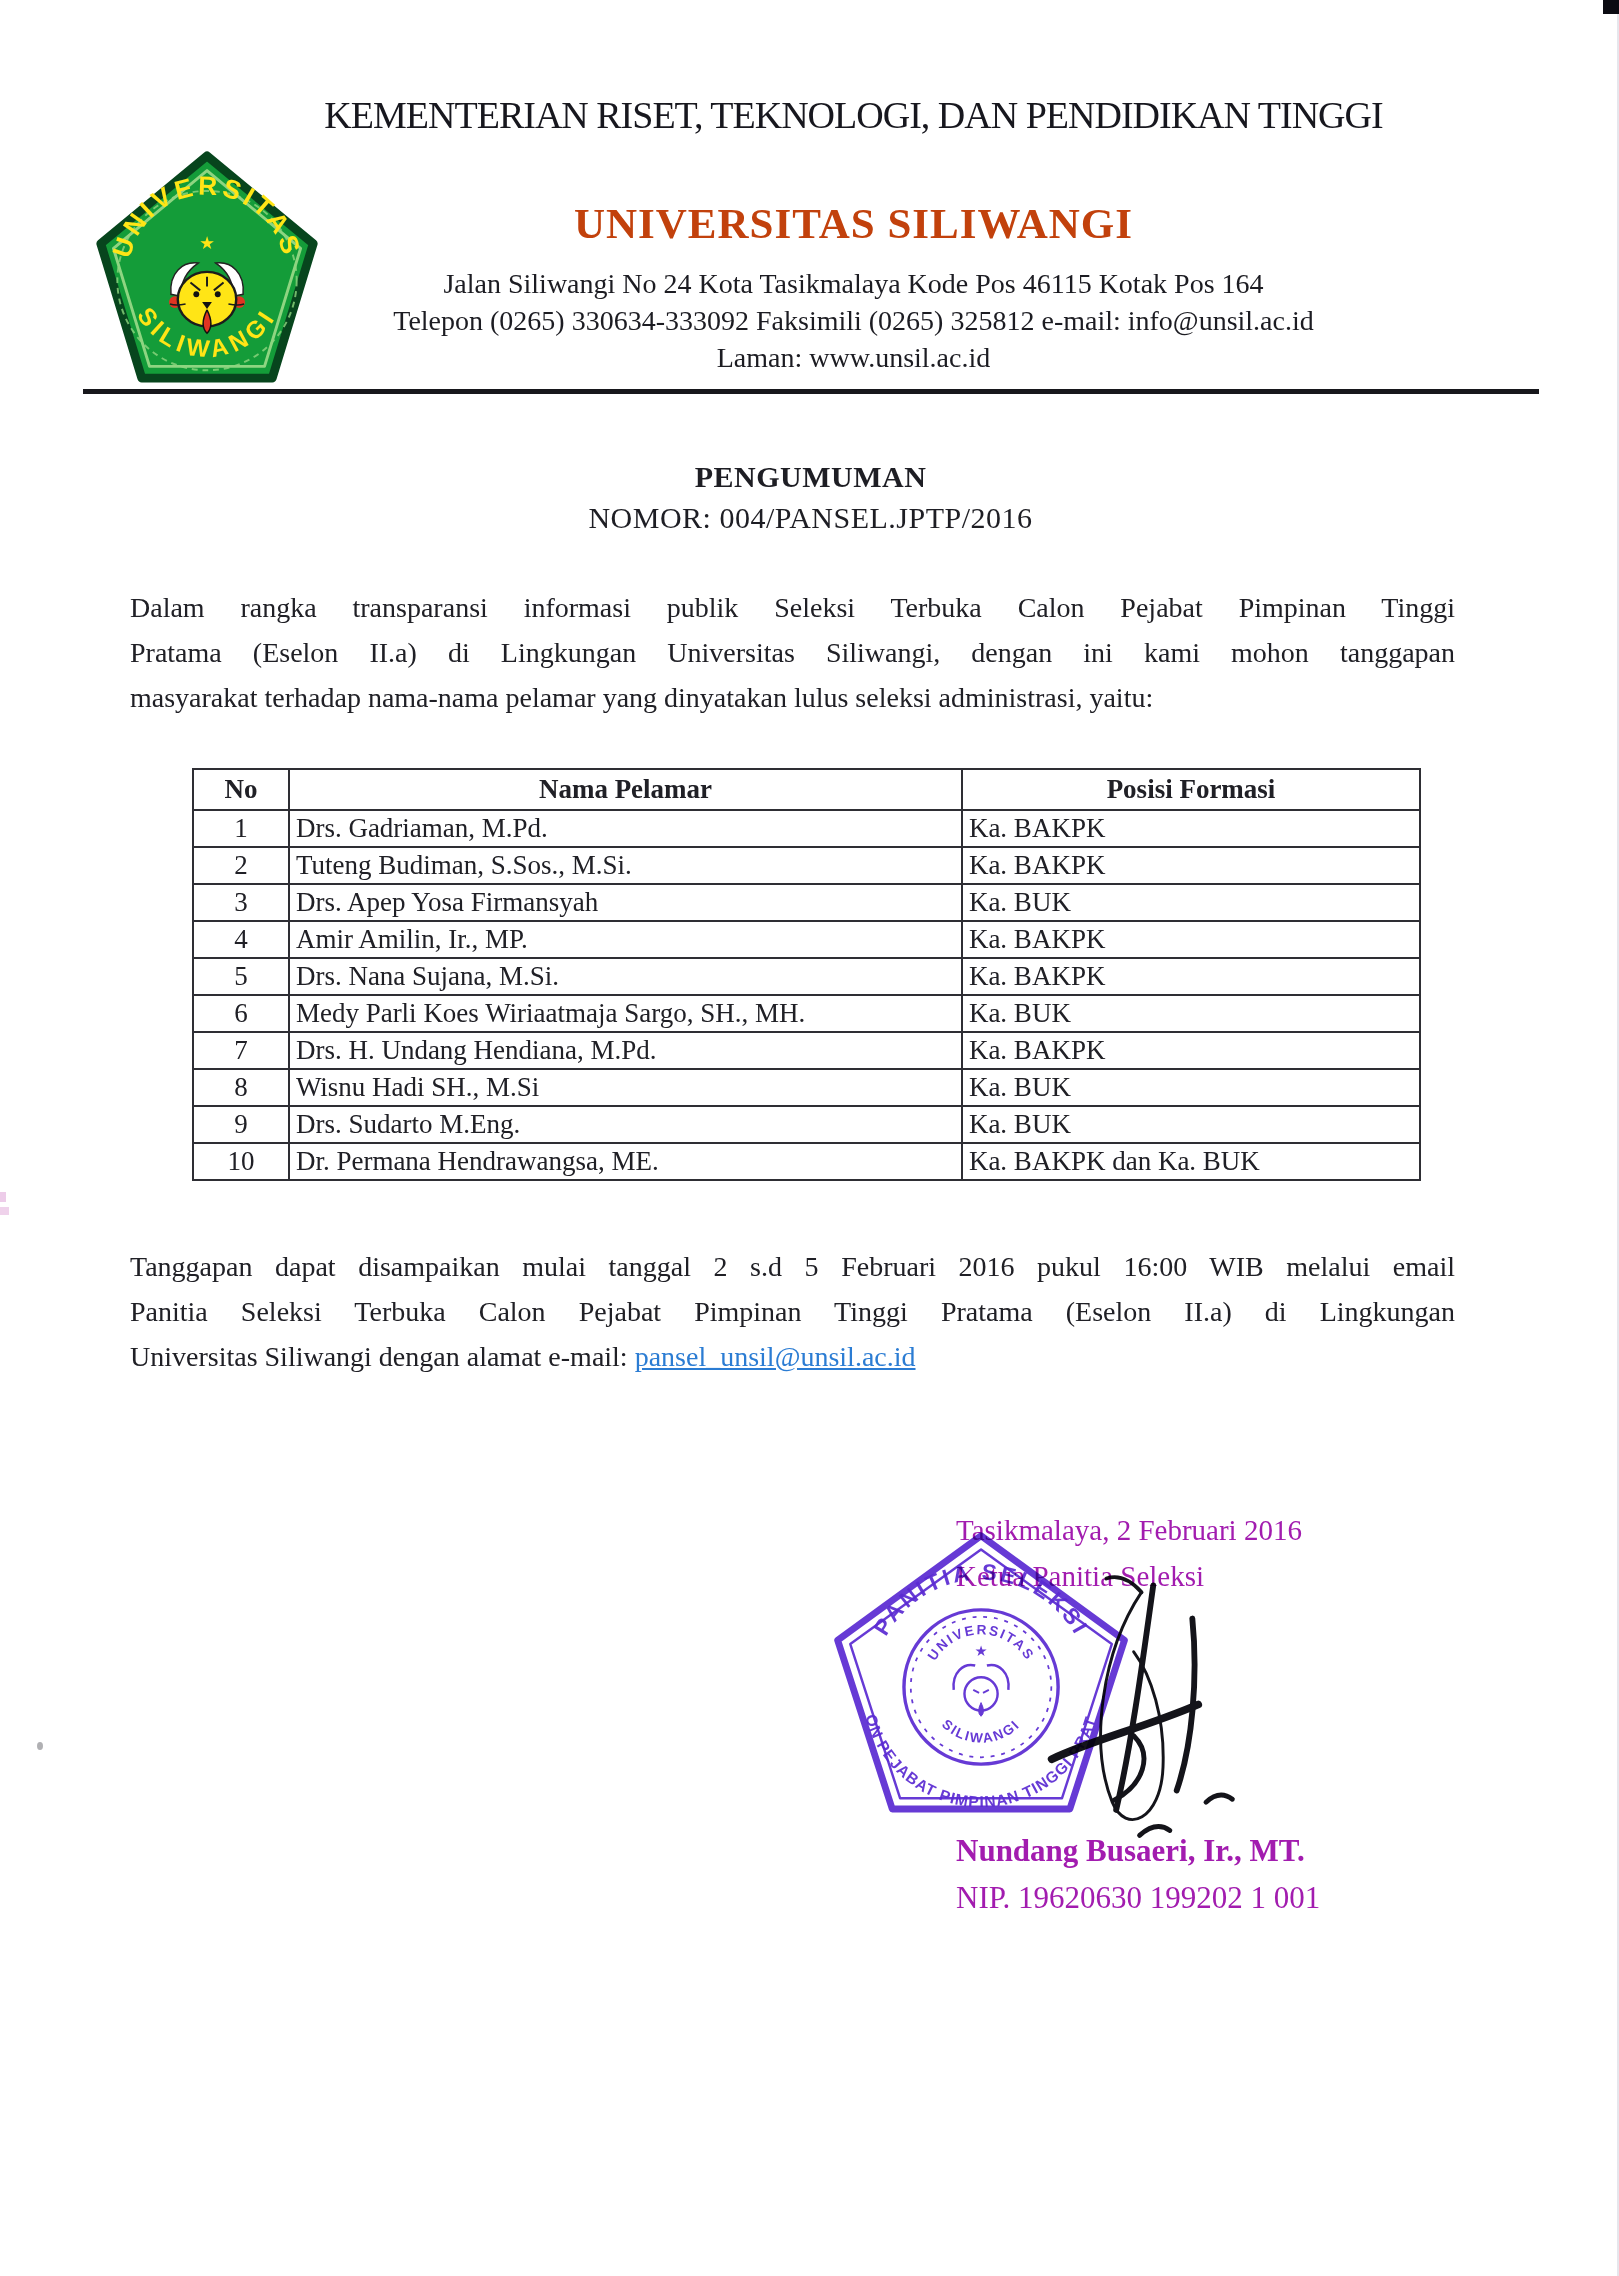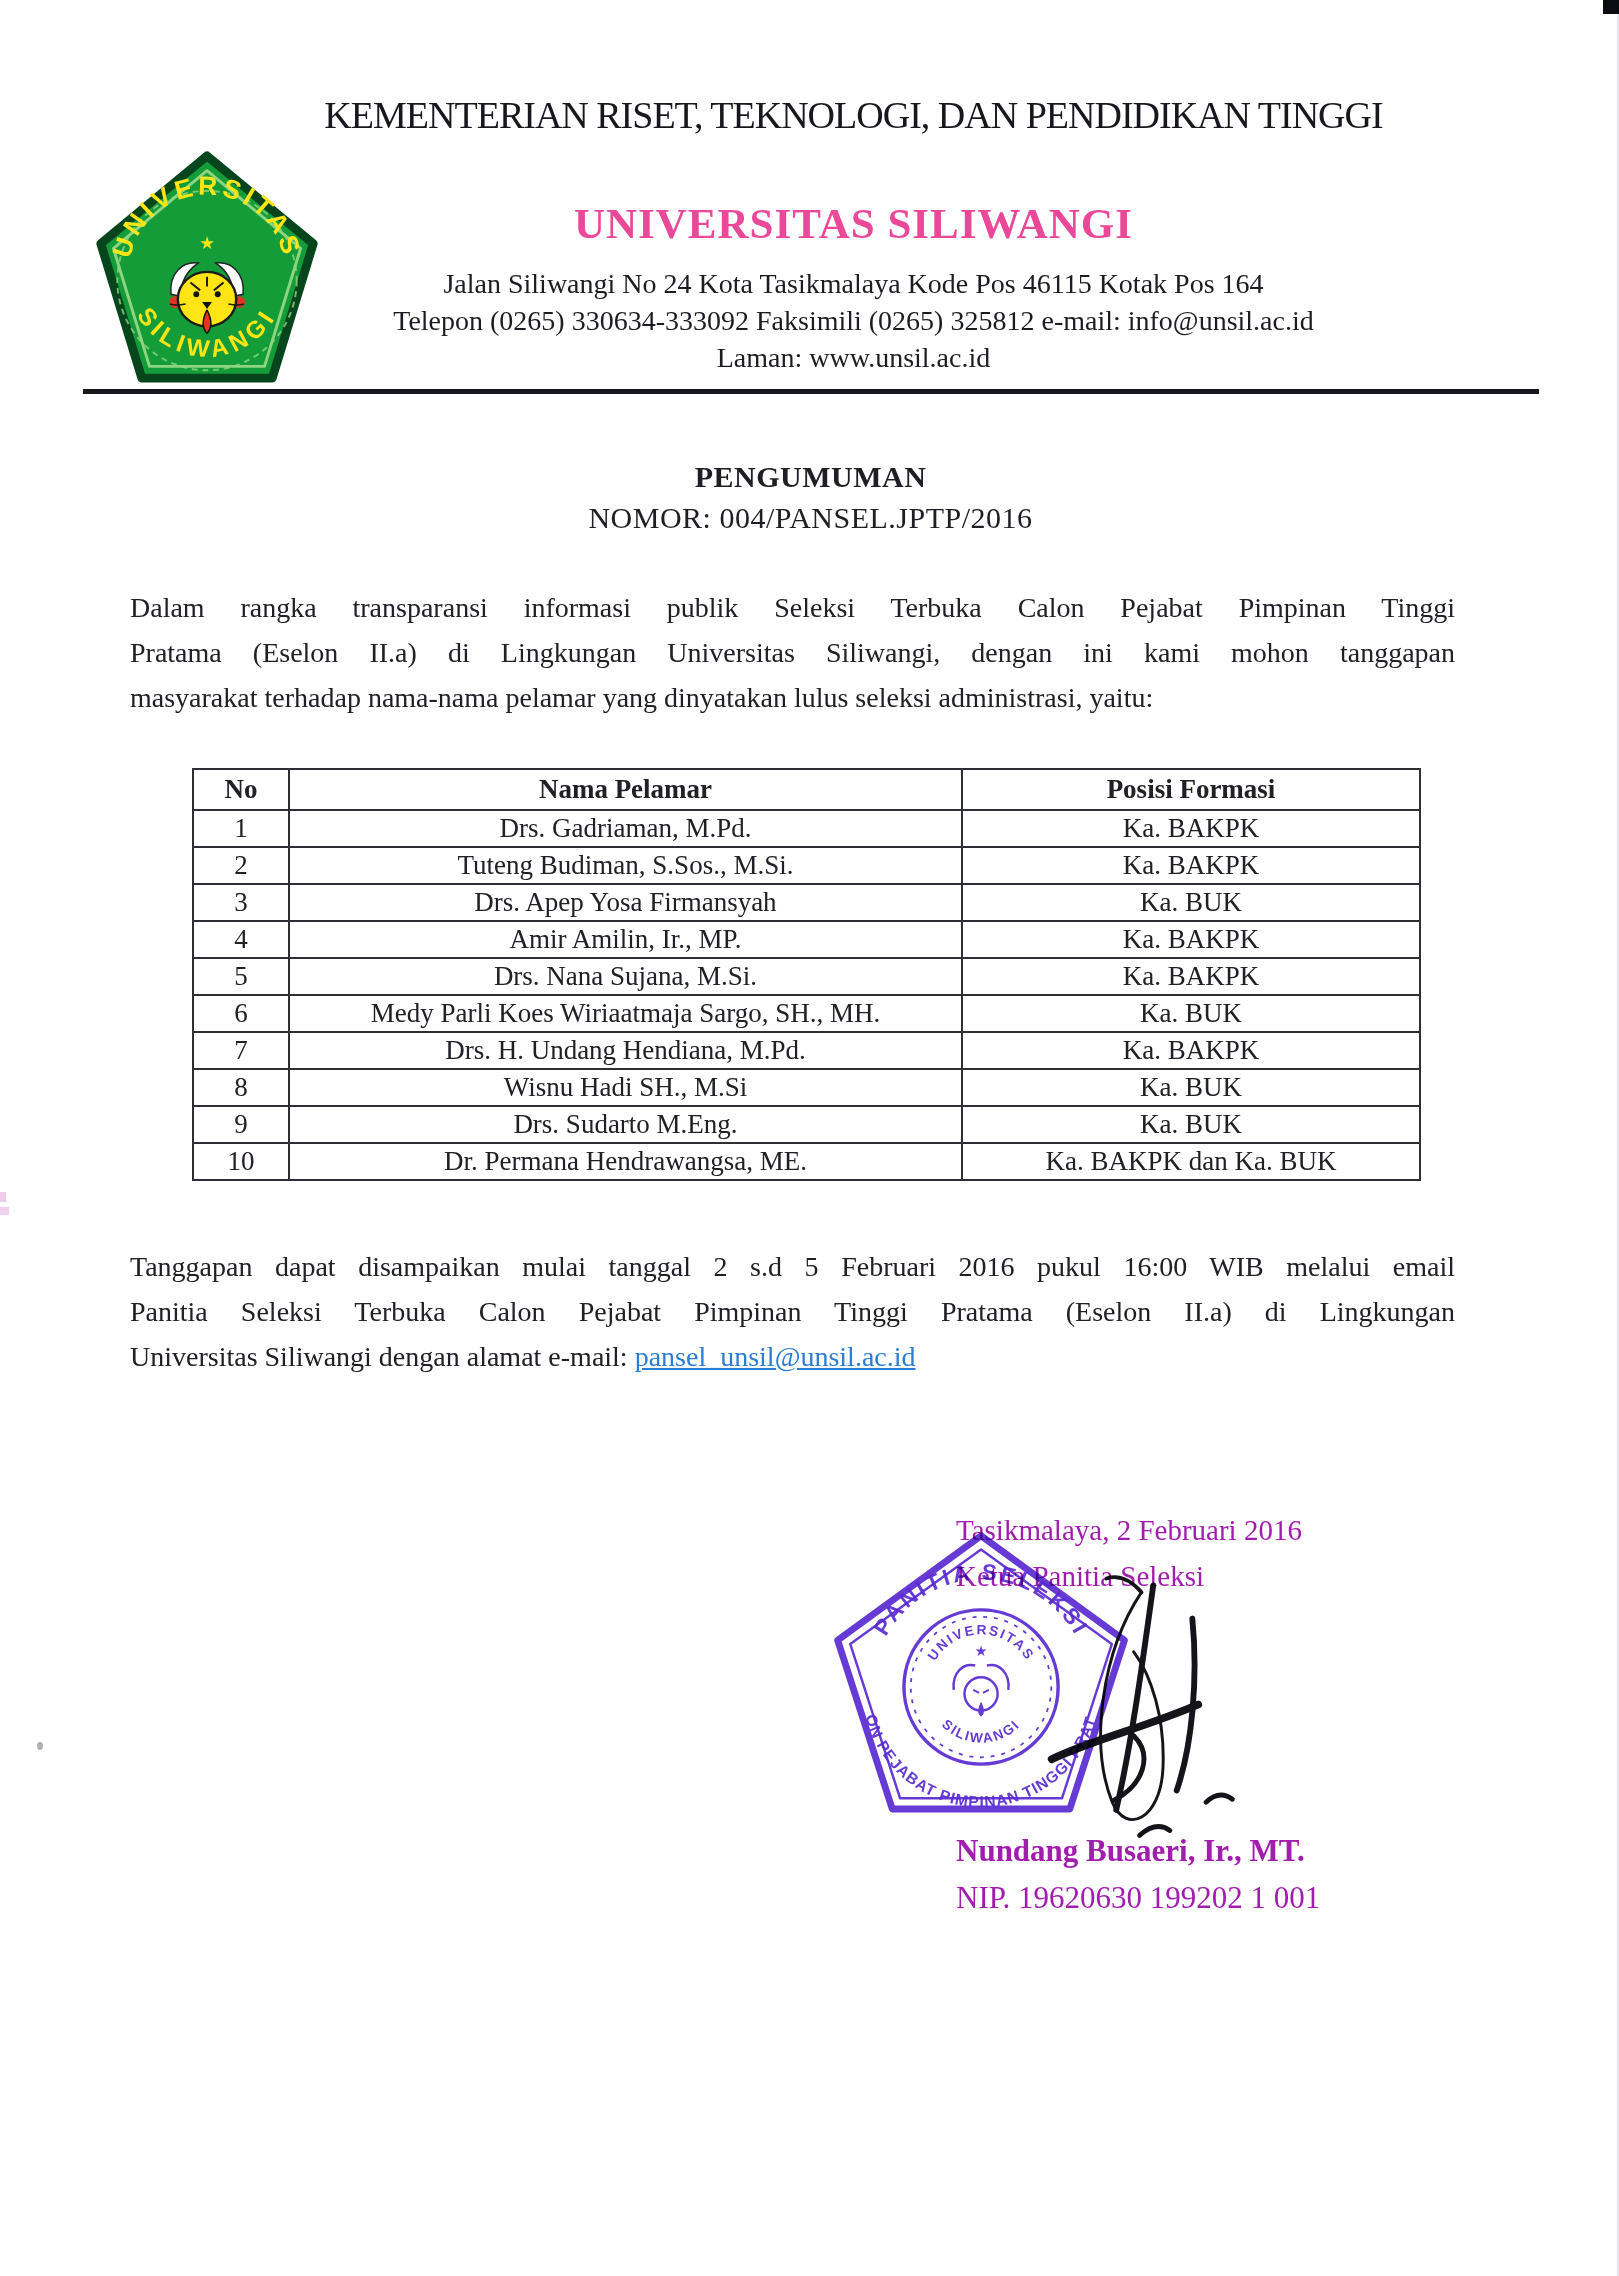--- a/index.html
+++ b/index.html
@@ -7,21 +7,21 @@
     position:relative;width:1620px;height:2276px;margin:0 auto;
     background:#ffffff;overflow:hidden;
     font-family:"Liberation Serif","DejaVu Serif",serif;
     color:#1e1e24;
   }
   .abs{position:absolute;}
 
   
   .lh-block{left:88px;top:90px;width:1531px;text-align:center;}
   .lh-ministry{font-size:38px;letter-spacing:-1px;white-space:nowrap;line-height:51px;color:#17171e;}
-  .lh-univ{font-size:43px;font-weight:bold;letter-spacing:1px;line-height:55px;margin-top:55px;color:#ec4899;}
+  .lh-univ{font-size:43px;font-weight:bold;letter-spacing:1px;line-height:55px;margin-top:55px;color:#c2410c;}
   .lh-addr{font-size:28px;line-height:37px;color:#1c1c22;}
   .lh-addr-wrap{margin-top:13.7px;}
   .lh-rule{left:83px;top:389px;width:1456px;height:4.9px;background:#17171c;}
 
   
   .title-block{left:83px;top:456px;width:1455px;text-align:center;line-height:41px;}
   .title-main{font-size:30px;font-weight:bold;letter-spacing:0.5px;}
   .title-num{font-size:30px;letter-spacing:0.5px;}
 
   
@@ -32,21 +32,21 @@
 
   
   .tbl-wrap{left:192px;top:768px;width:1227px;}
   table.applicants{border-collapse:collapse;width:1227px;table-layout:fixed;
     font-size:27px;color:#202026;}
   table.applicants th,table.applicants td{
     border:2px solid #2e2e34;overflow:hidden;white-space:nowrap;}
   table.applicants th{height:39px;font-weight:bold;text-align:center;padding:0 20px;}
   table.applicants td{height:35px;padding:0 5.9px;}
   td.col-no{text-align:center;}
-  td.col-name,td.col-pos{text-align:center;padding-left:15.6px;}
+  td.col-name,td.col-pos{text-align:left;padding-left:15.6px;}
 
   
   .sig-text{left:956px;font-size:29px;color:#a21caf;white-space:nowrap;}
   .sig-name{font-weight:bold;font-size:31px;}
   .sig-nip{font-size:31px;}
 
   .stamp-svg{left:817px;top:1526px;mix-blend-mode:multiply;}
   .sign-svg{left:995px;top:1558px;mix-blend-mode:multiply;}
 
   

